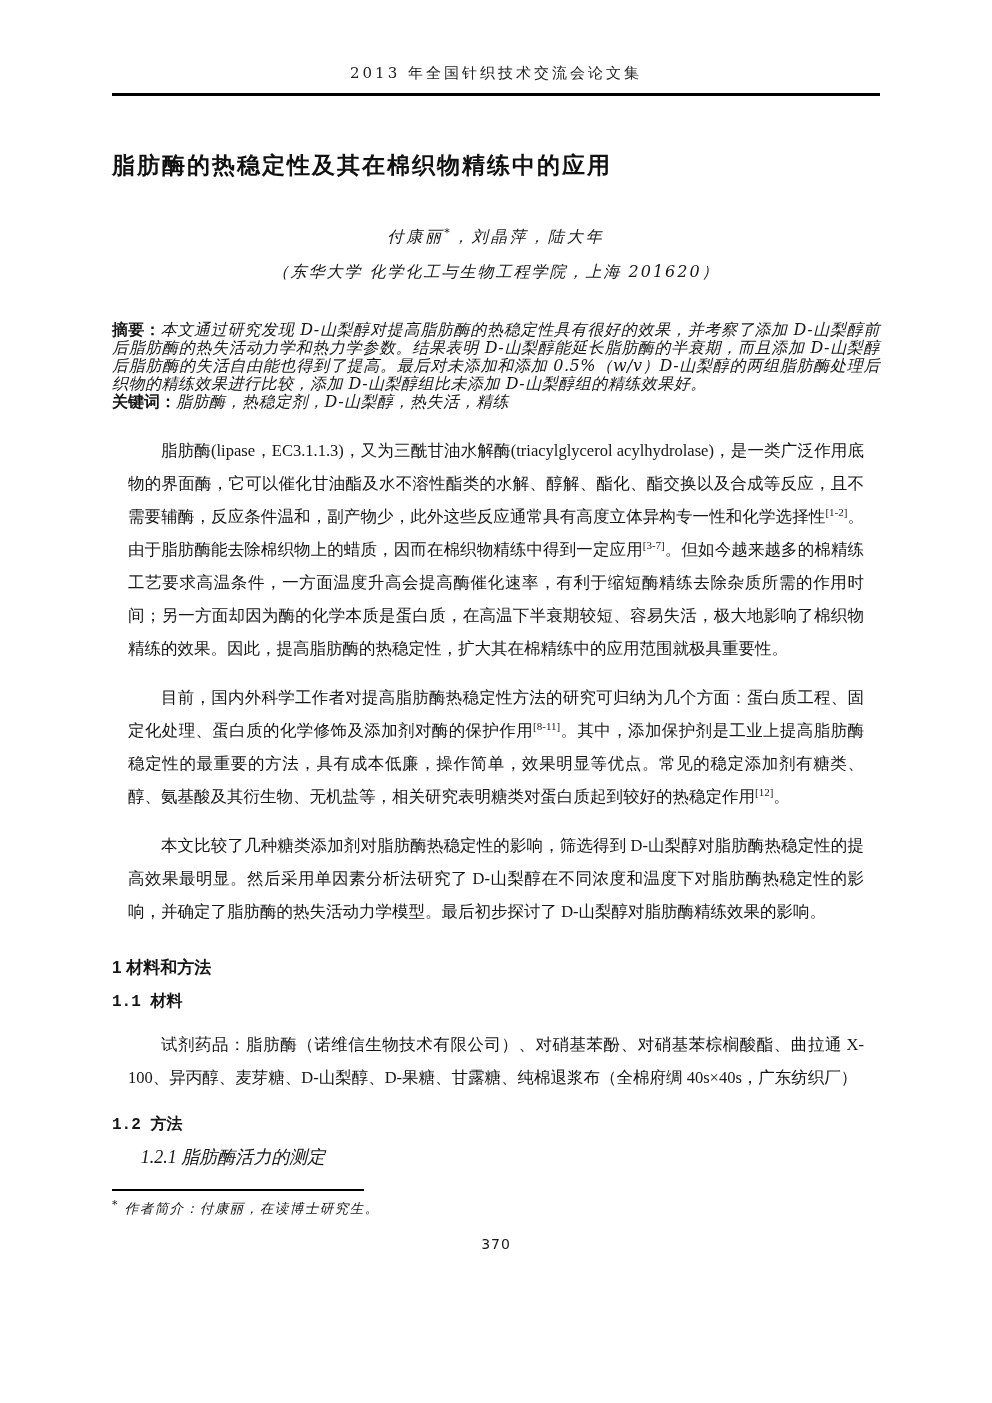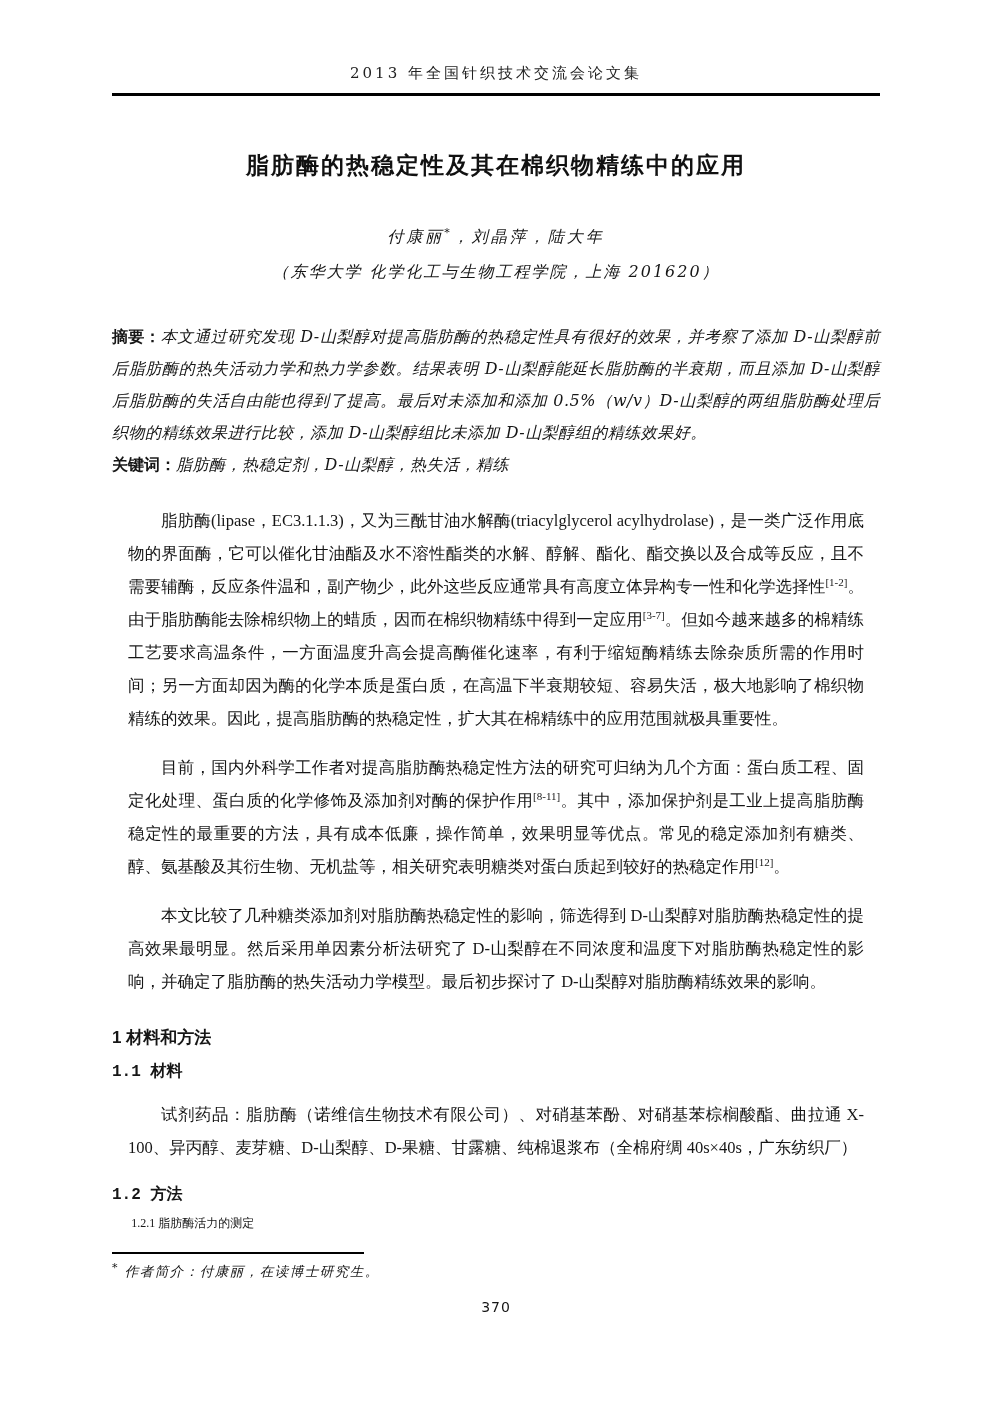--- a/index.html
+++ b/index.html
@@ -29,21 +29,20 @@
     color: #222;
   }
   .header-rule {
     border: none;
     border-top: 3px solid #000;
     margin: 10px 0 0 0;
   }
   
   .title {
     margin: 54px 0 0 0;
-    text-align: center;
     font-family: "Liberation Sans", sans-serif;
     font-weight: bold;
     font-size: 23px;
     letter-spacing: 2px;
     color: #111;
   }
   .authors {
     margin-top: 46px;
     text-align: center;
     font-family: "DejaVu Serif", serif;
@@ -58,21 +57,21 @@
     font-style: italic;
     font-size: 16px;
     letter-spacing: 2px;
   }
   
   .abstract, .keywords {
     margin: 0;
     font-family: "DejaVu Serif", serif;
     font-style: italic;
     font-size: 16px;
-    line-height: 32px;
+    line-height: 18px;
     text-align: justify;
     letter-spacing: 0.5px;
   }
   .abstract { margin-top: 38px; }
   .block-label {
     font-style: normal;
     font-weight: bold;
     font-family: "Liberation Sans", sans-serif;
     letter-spacing: 0;
   }
@@ -98,22 +97,23 @@
   }
   .sec-h2 {
     margin: 12px 0 0 0;
     font-family: Liberation Mono, monospace;
     font-weight: bold;
     font-size: 16px;
   }
   .sec-h2.spaced { margin-top: 20px; }
   .sec-h3 {
     margin: 10px 0 0 0;
-    font-size: 12px;
+    font-size: 18px;
     padding-left: 1.6em;
+    font-style: italic;
   }
   
   .footnote-rule {
     border: none;
     border-top: 2px solid #000;
     width: 252px;
     margin: 20px 0 0 0;
   }
   .footnote {
     margin-top: 9px;

